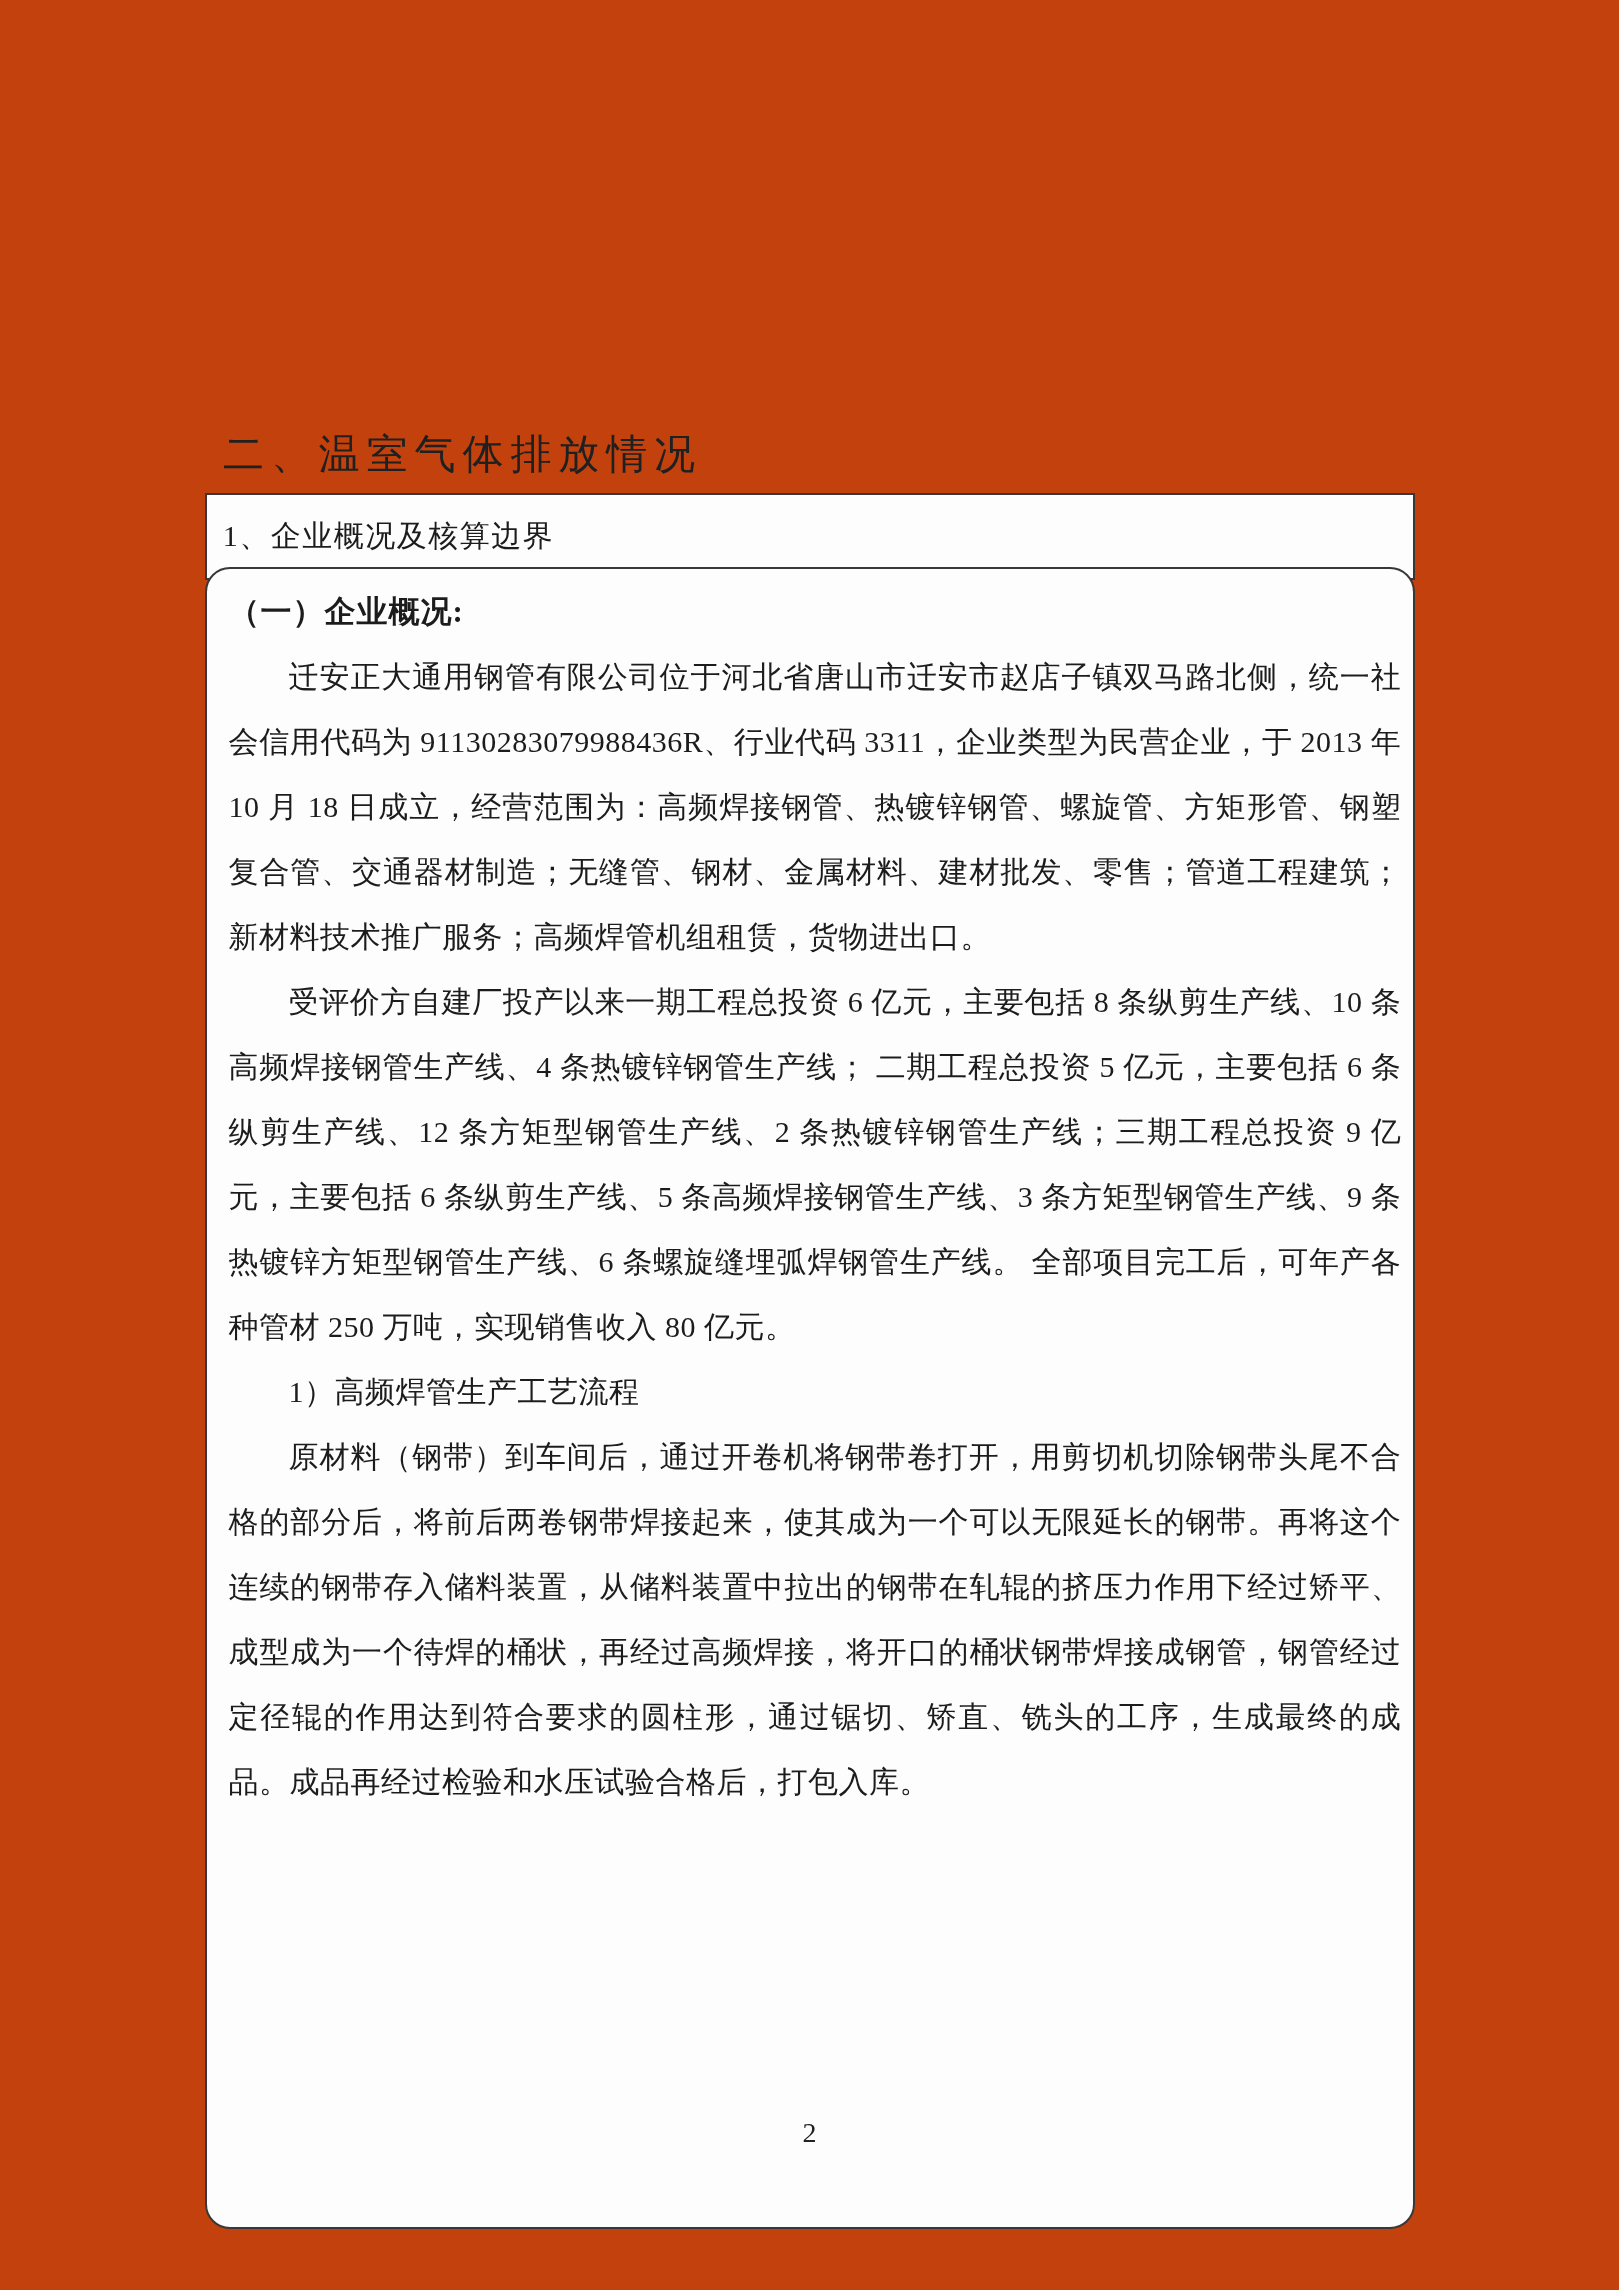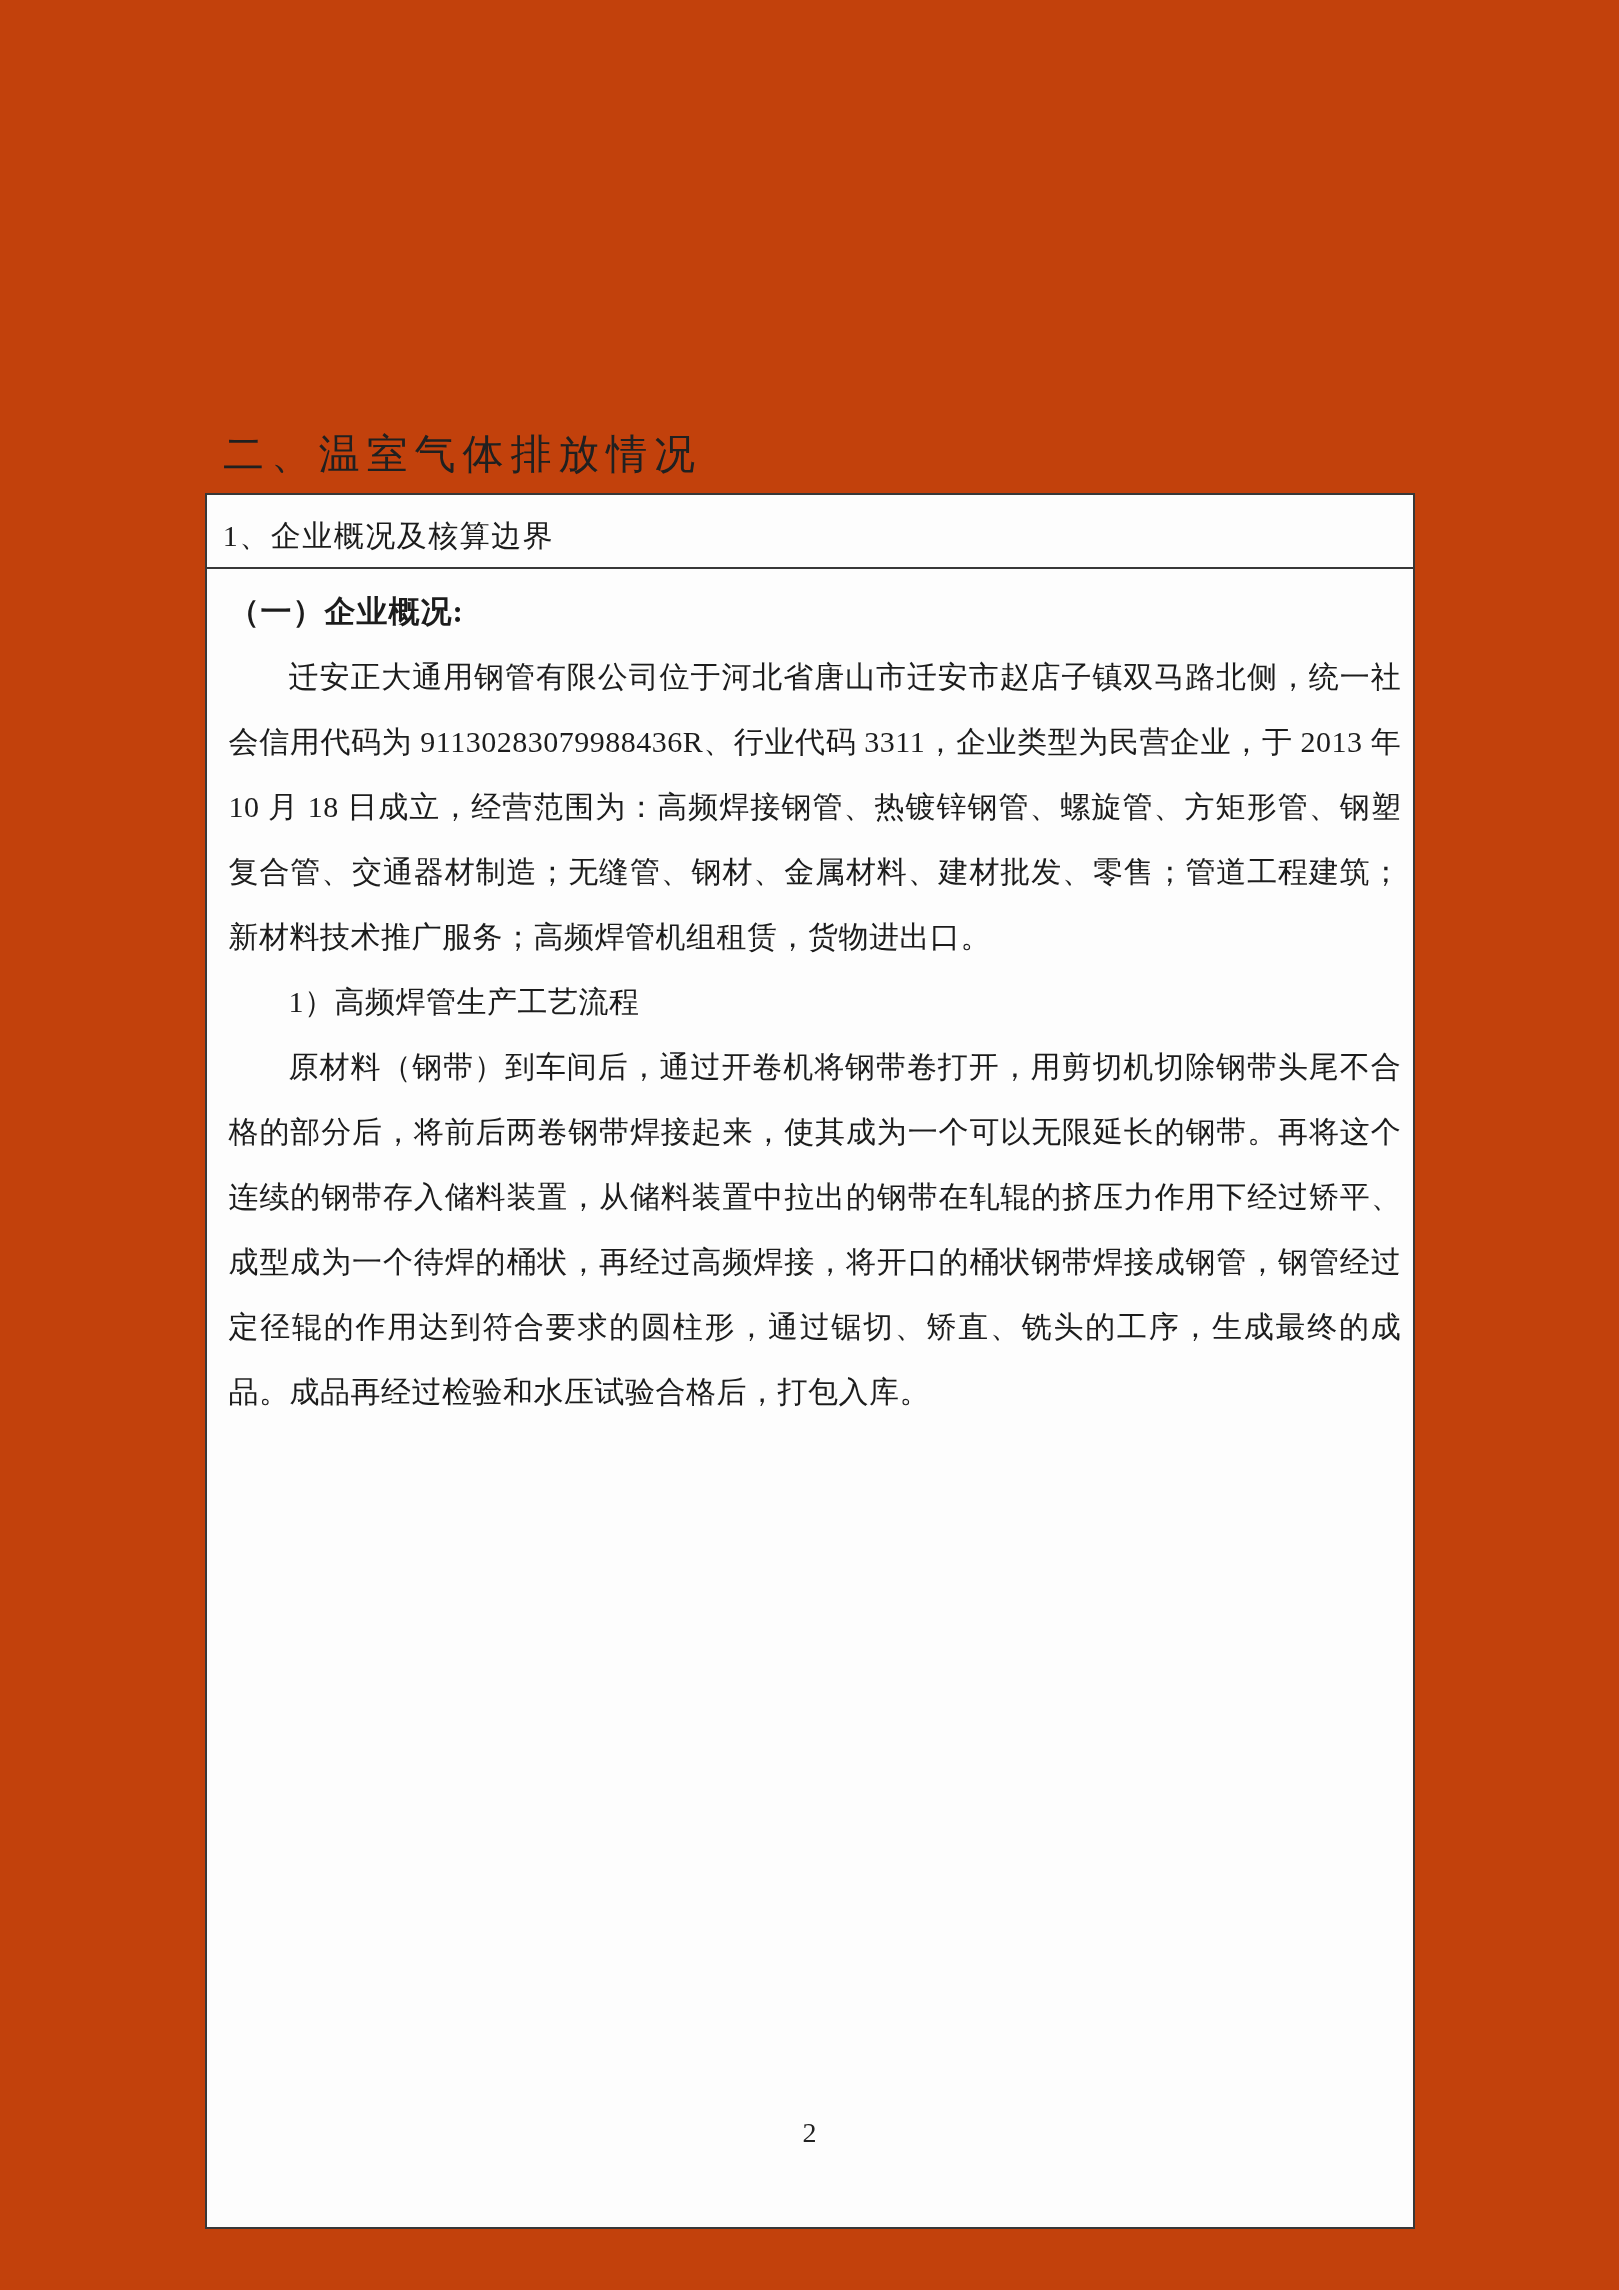--- a/index.html
+++ b/index.html
@@ -44,20 +44,21 @@
     font-size: 30px;
     letter-spacing: 1.5px;
   }
   .body-cell {
     top: 567px;
     height: 1662px;
     padding: 9.8px 11.8px 0 21.6px;
     font-size: 30px;
     line-height: 65px;
     text-align: justify;
+    border-radius: 25px;
   }
   .overview-heading {
     margin: 0;
     font-size: 31px;
     font-weight: bold;
     letter-spacing: 1px;
     text-align: left;
   }
   .para {
     margin: 0;
@@ -81,20 +82,21 @@
 
   <h1 class="doc-title">二、温室气体排放情况</h1>
 
   <div class="cell header-cell">
     <span>1、企业概况及核算边界</span>
   </div>
 
   <div class="cell body-cell">
     <p class="overview-heading">（一）企业概况:</p>
     <p class="para">迁安正大通用钢管有限公司位于河北省唐山市迁安市赵店子镇双马路北侧，统一社会信用代码为 91130283079988436R、行业代码 3311，企业类型为民营企业，于 2013 年 10 月 18 日成立，经营范围为：高频焊接钢管、热镀锌钢管、螺旋管、方矩形管、钢塑复合管、交通器材制造；无缝管、钢材、金属材料、建材批发、零售；管道工程建筑；新材料技术推广服务；高频焊管机组租赁，货物进出口。</p>
+    <p class="para">受评价方自建厂投产以来一期工程总投资 6 亿元，主要包括 8 条纵剪生产线、10 条高频焊接钢管生产线、4 条热镀锌钢管生产线； 二期工程总投资 5 亿元，主要包括 6 条纵剪生产线、12 条方矩型钢管生产线、2 条热镀锌钢管生产线；三期工程总投资 9 亿元，主要包括 6 条纵剪生产线、5 条高频焊接钢管生产线、3 条方矩型钢管生产线、9 条热镀锌方矩型钢管生产线、6 条螺旋缝埋弧焊钢管生产线。 全部项目完工后，可年产各种管材 250 万吨，实现销售收入 80 亿元。</p>
     <p class="para">1）高频焊管生产工艺流程</p>
     <p class="para">原材料（钢带）到车间后，通过开卷机将钢带卷打开，用剪切机切除钢带头尾不合格的部分后，将前后两卷钢带焊接起来，使其成为一个可以无限延长的钢带。再将这个连续的钢带存入储料装置，从储料装置中拉出的钢带在轧辊的挤压力作用下经过矫平、成型成为一个待焊的桶状，再经过高频焊接，将开口的桶状钢带焊接成钢管，钢管经过定径辊的作用达到符合要求的圆柱形，通过锯切、矫直、铣头的工序，生成最终的成品。成品再经过检验和水压试验合格后，打包入库。</p>
   </div>
 
   <div class="page-number">2</div>
 
 </div>
 
 
 </body></html>

